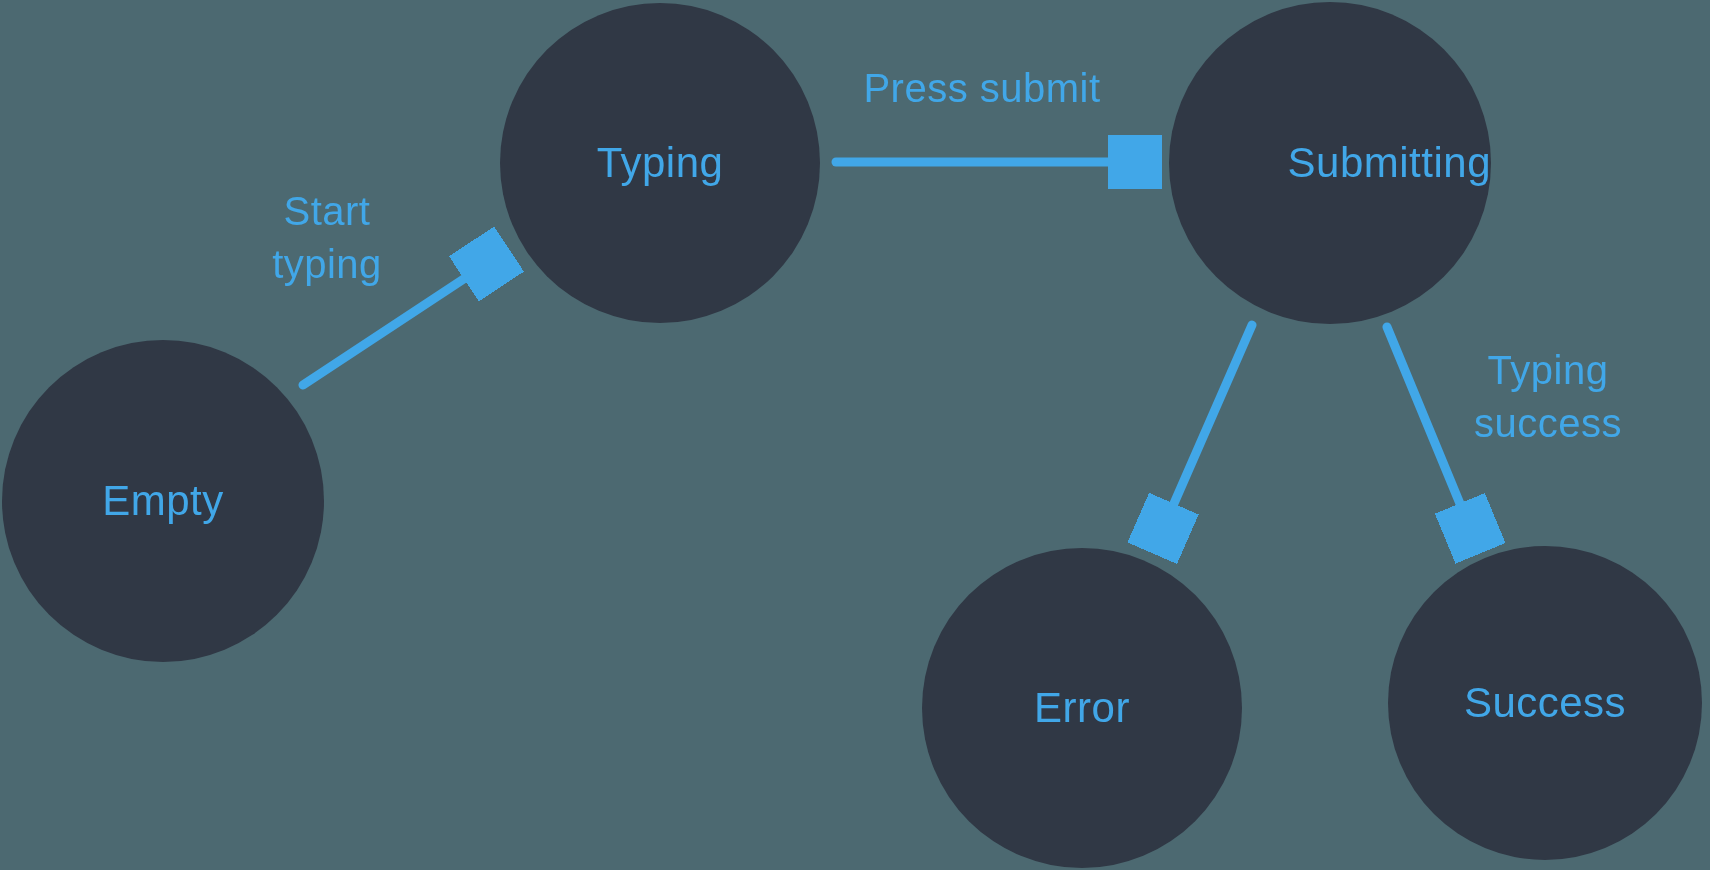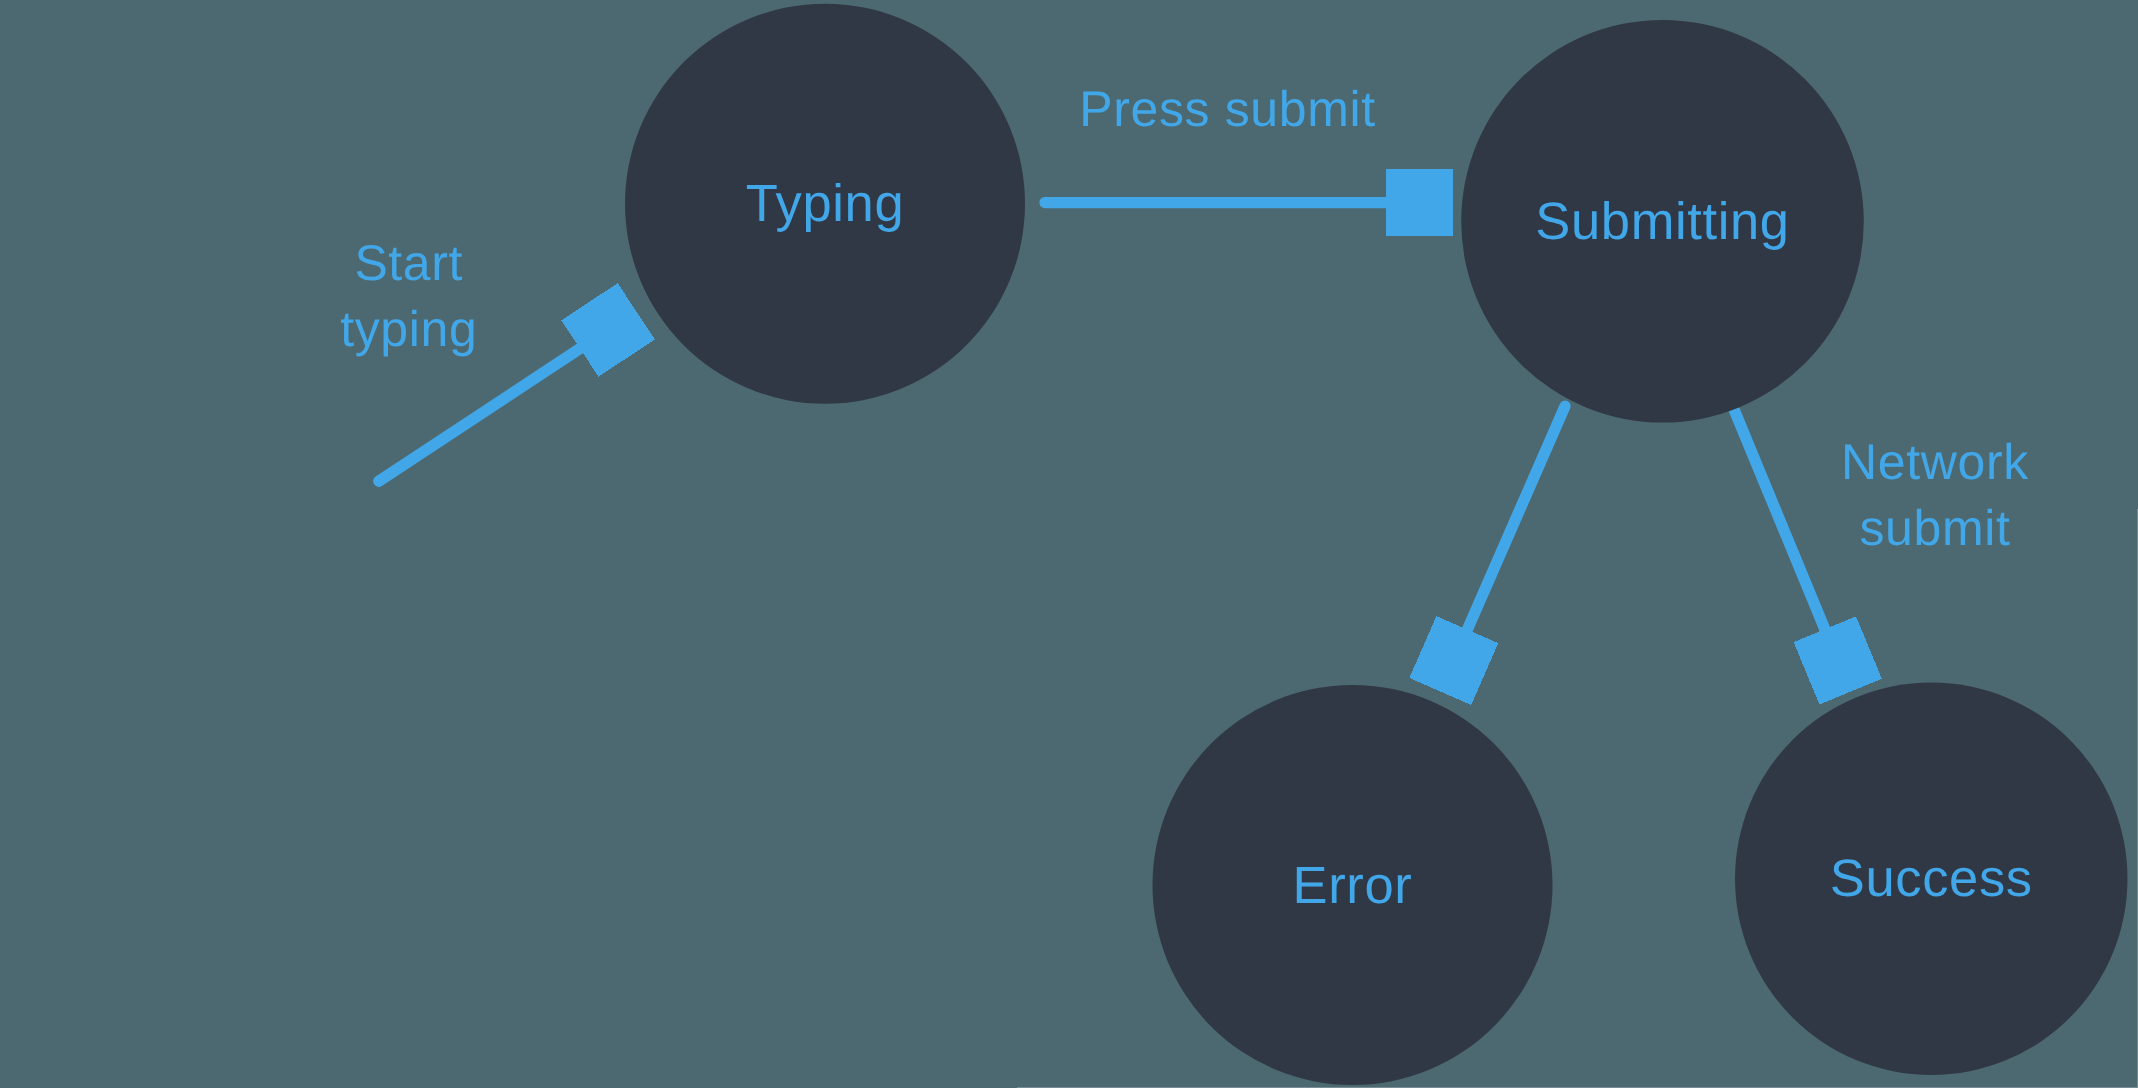--- a/index.html
+++ b/index.html
@@ -36,21 +36,21 @@
     align-items: center;
     justify-content: center;
   }
   .node span {
     color: var(--accent, #41A7E8);
     font-size: 42px;
     letter-spacing: 0.5px;
   }
   .node--empty      { left: 2px;    top: 340px; width: 322px; height: 322px; }
   .node--typing     { left: 500px;  top: 3px;   width: 320px; height: 320px; }
-  .node--submitting { left: 1169px; top: 16px;   width: 322px; height: 322px; }
+  .node--submitting { left: 1169px; top: 2px;   width: 322px; height: 322px; justify-content: flex-end; }
   .node--error      { left: 922px;  top: 548px; width: 320px; height: 320px; }
   .node--success    { left: 1388px; top: 546px; width: 314px; height: 314px; }
   .tlabel {
     position: absolute;
     transform: translate(-50%, -50%);
     color: var(--accent, #41A7E8);
     font-size: 40px;
     line-height: 53px;
     text-align: center;
     letter-spacing: 0.5px;
@@ -70,20 +70,23 @@
       <marker id="ah" markerWidth="6" markerHeight="6" refX="4.4" refY="3" orient="auto" markerUnits="strokeWidth">
         <path d="M1,0.6 L4.4,3 L1,5.4" fill="none" stroke="var(--accent, #41A7E8)" stroke-width="1" stroke-linecap="round" stroke-linejoin="round"></path>
       </marker>
     </defs>
     <path d="M303,385 L497,257" marker-end="url(#ah)"></path>
     <path d="M836,162 L1148,162" marker-end="url(#ah)"></path>
     <path d="M1252,325 L1158,540" marker-end="url(#ah)"></path>
     <path d="M1387,327 L1475,540" marker-end="url(#ah)"></path>
   </svg>
 
+  <div class="node node--empty">
+    <span>Empty</span>
+  </div>
 
   <div class="node node--typing">
     <span>Typing</span>
   </div>
 
   <div class="node node--submitting">
     <span>Submitting</span>
   </div>
 
   <div class="node node--error">
@@ -92,15 +95,15 @@
 
   <div class="node node--success">
     <span>Success</span>
   </div>
 
   <div class="tlabel tlabel--submit">Press submit</div>
 
   <div class="tlabel tlabel--start">Start typing</div>
 
 
-  <div class="tlabel tlabel--success">Network submit</div>
+  <div class="tlabel tlabel--success">Typing success</div>
 
 </div>
 
 </body></html>

